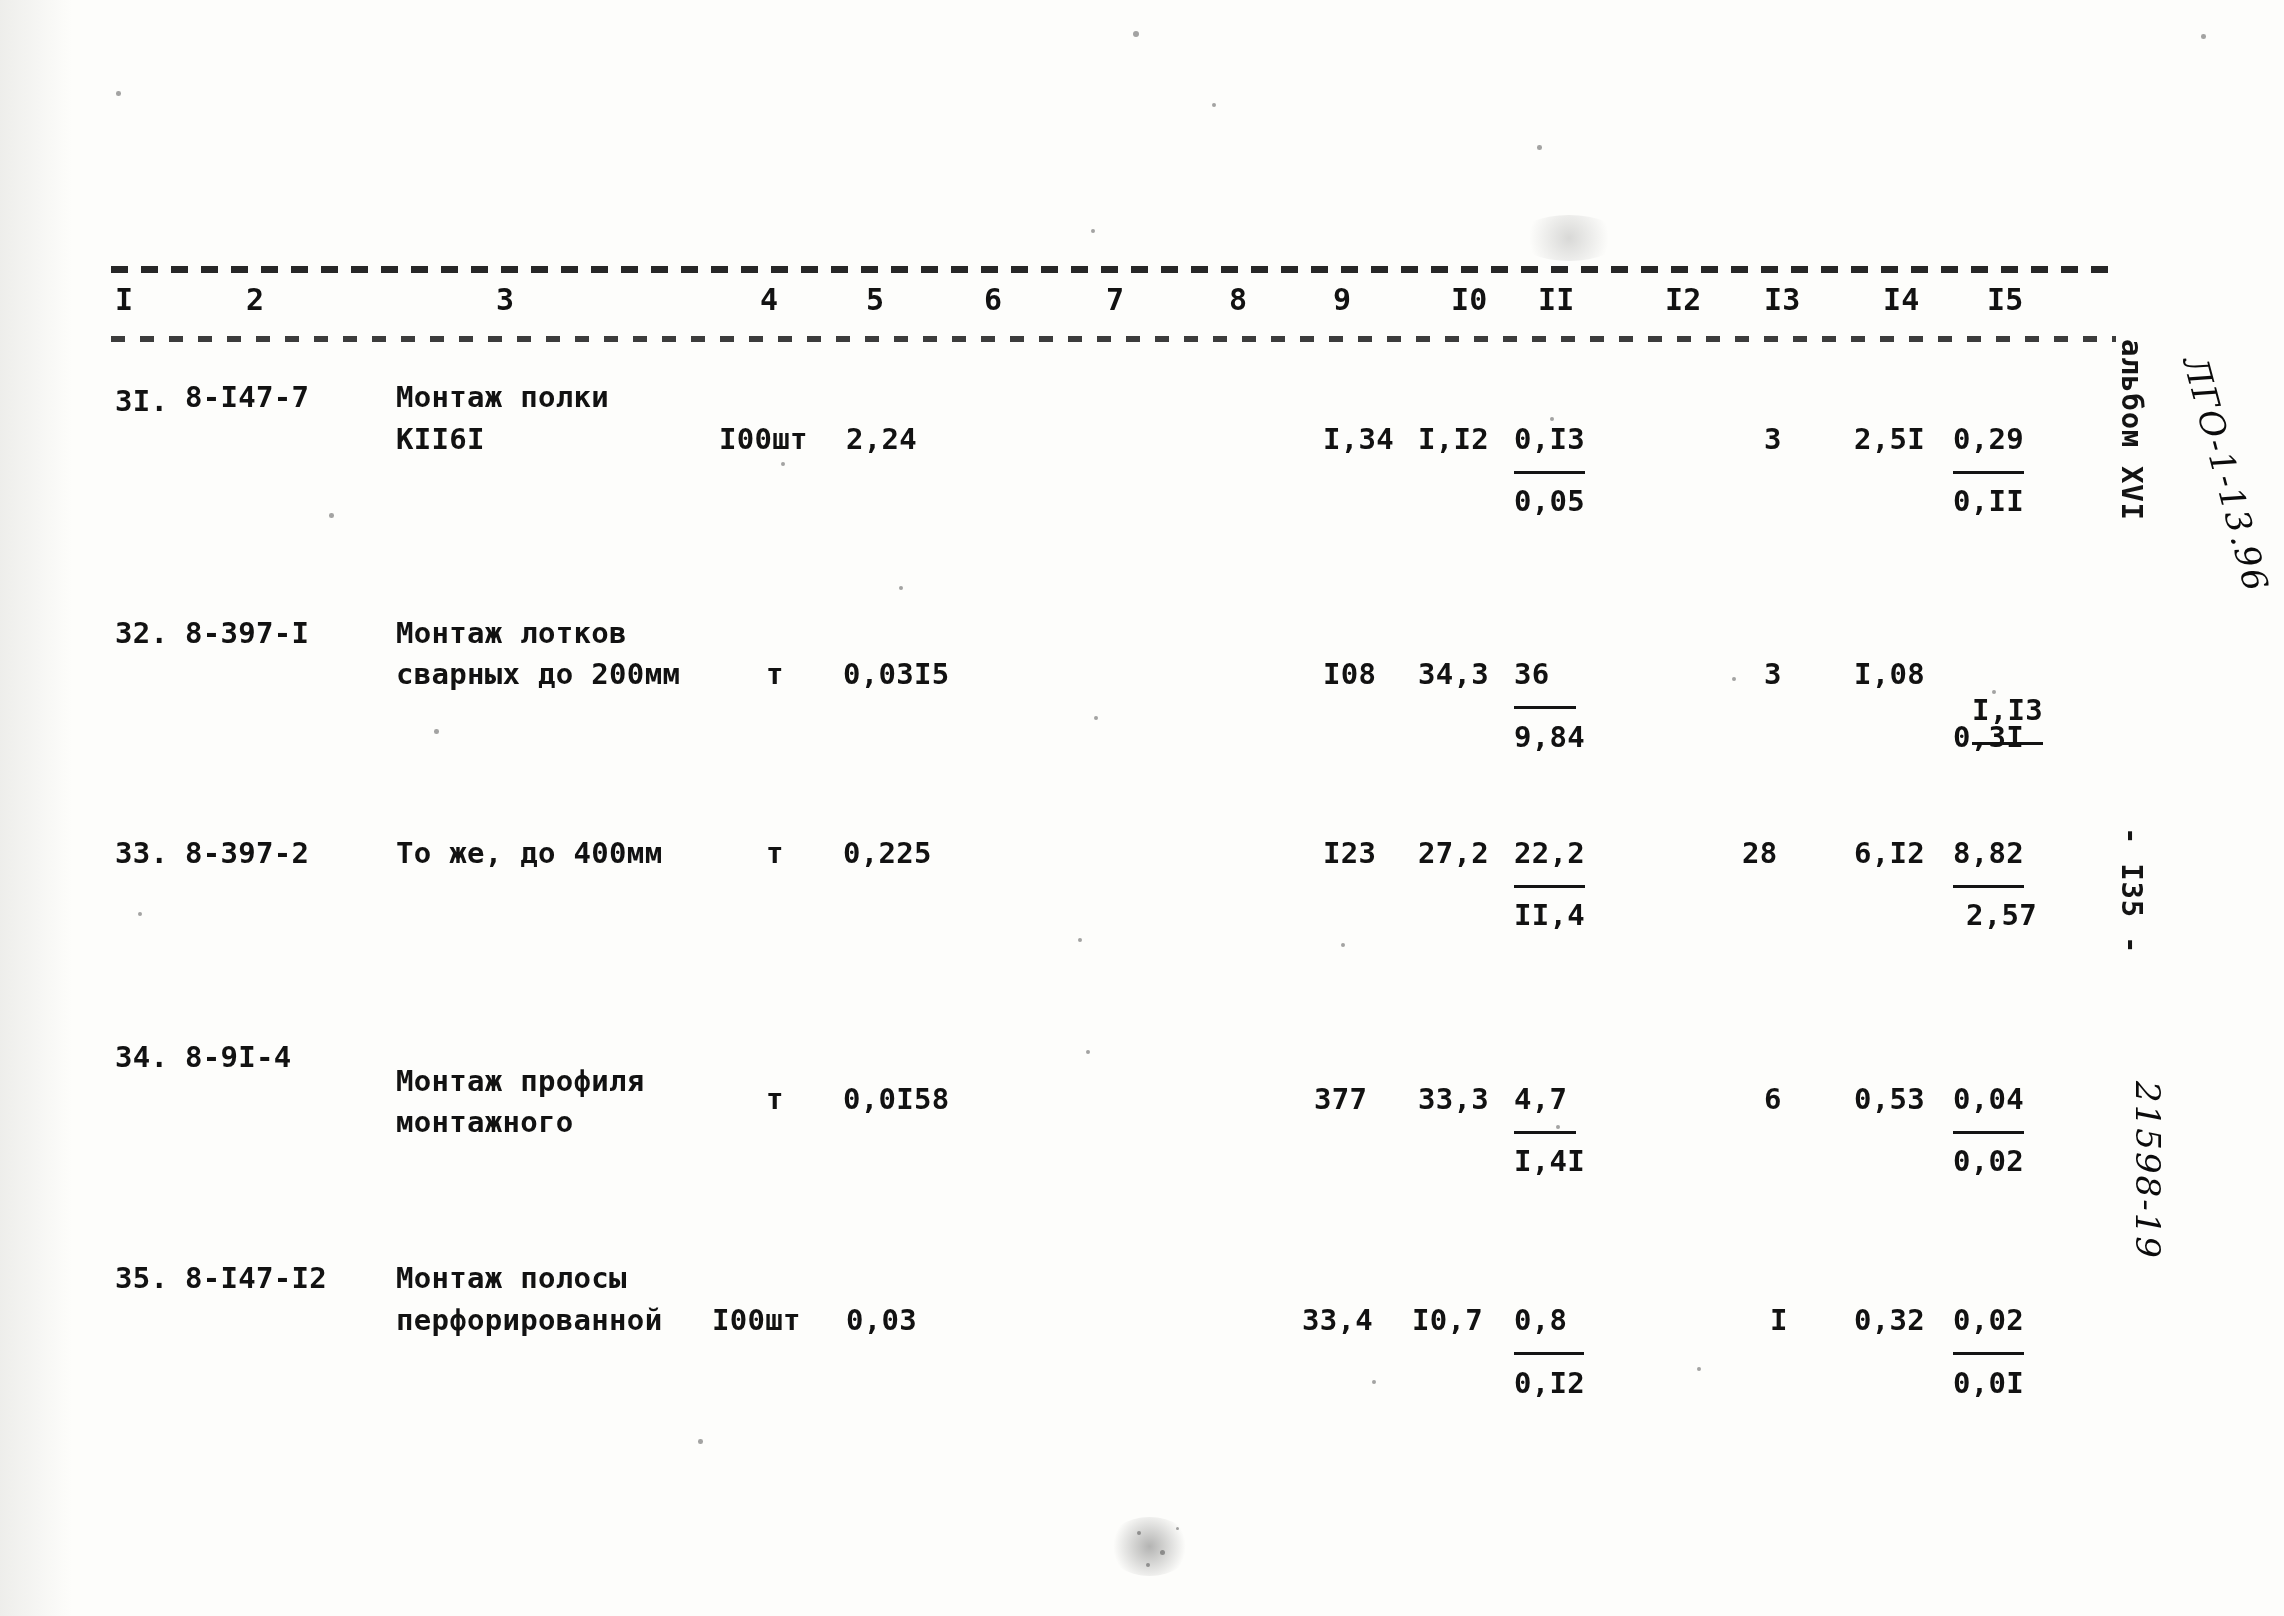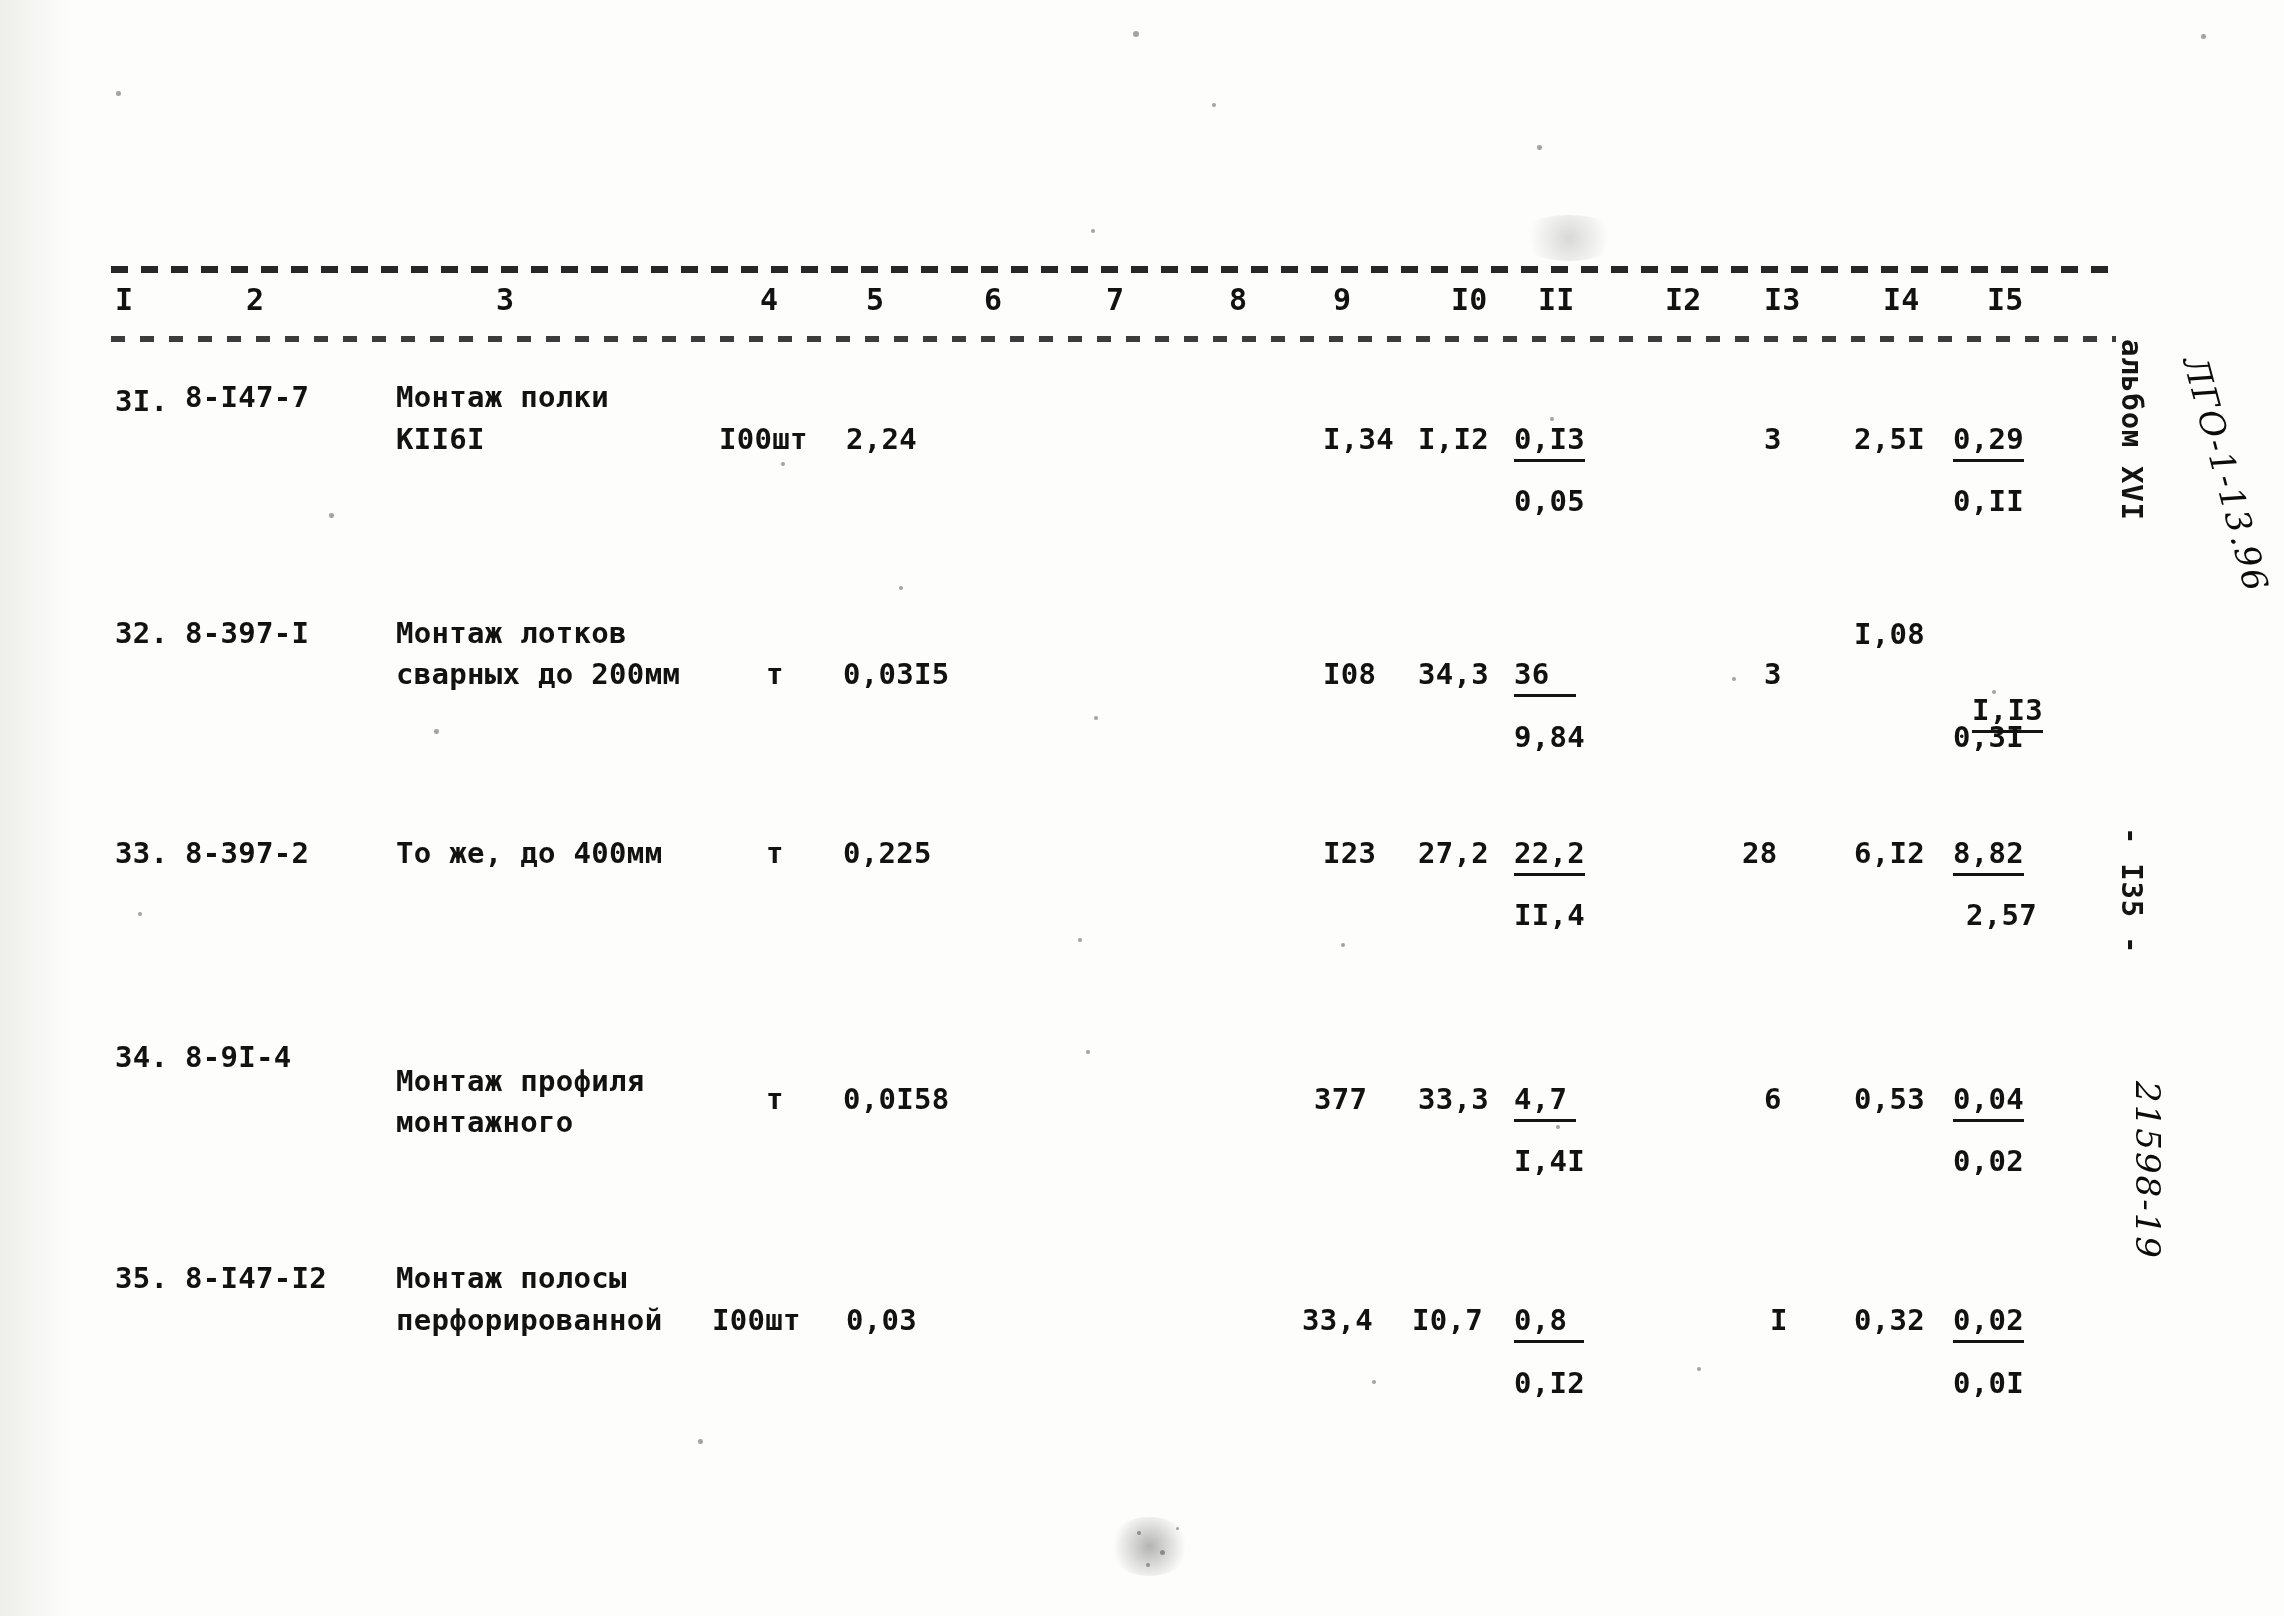--- a/index.html
+++ b/index.html
@@ -53,21 +53,21 @@
     font-size: 30px;
     font-weight: 700;
   }
 
   
   .cell {
     font-size: 29px;
   }
   .underlined {
     border-bottom: 3.3px solid #141414;
-    padding-bottom: 5px;
+    padding-bottom: 17px;
   }
 
   
   .rot {
     position: absolute;
     transform-origin: left top;
     white-space: pre;
   }
   .rot-typed {
     font-family: "DejaVu Sans Mono", "Liberation Mono", monospace;
@@ -148,21 +148,21 @@
     <div class="tw cell" style="left:185px;  top:619px;">8-397-I</div>
     <div class="tw cell" style="left:396px;  top:619px;">Монтаж лотков</div>
     <div class="tw cell" style="left:396px;  top:660px;">сварных до 200мм</div>
     <div class="tw cell" style="left:766px; top:660px;">т</div>
     <div class="tw cell" style="left:843px; top:660px;">0,03I5</div>
     <div class="tw cell" style="left:1323px; top:660px;">I08</div>
     <div class="tw cell" style="left:1418px; top:660px;">34,3</div>
     <div class="tw cell underlined" style="left:1514px; top:660px; padding-right:26px;">36</div>
     <div class="tw cell" style="left:1514px; top:723px;">9,84</div>
     <div class="tw cell" style="left:1764px; top:660px;">3</div>
-    <div class="tw cell" style="left:1854px; top:620px;">I,08</div>
+    <div class="tw cell" style="left:1854px; top:660px;">I,08</div>
     <div class="tw cell underlined" style="left:1972px; top:660px;margin-top:36px;">I,I3</div>
     <div class="tw cell" style="left:1953px; top:723px;">0,3I</div>
   </div>
 
   <div>
     <div class="tw cell" style="left:115px;  top:839px;">33.</div>
     <div class="tw cell" style="left:185px;  top:839px;">8-397-2</div>
     <div class="tw cell" style="left:396px;  top:839px;">То же, до 400мм</div>
     <div class="tw cell" style="left:396px;  top:880px;"></div>
     <div class="tw cell" style="left:766px; top:839px;">т</div>

